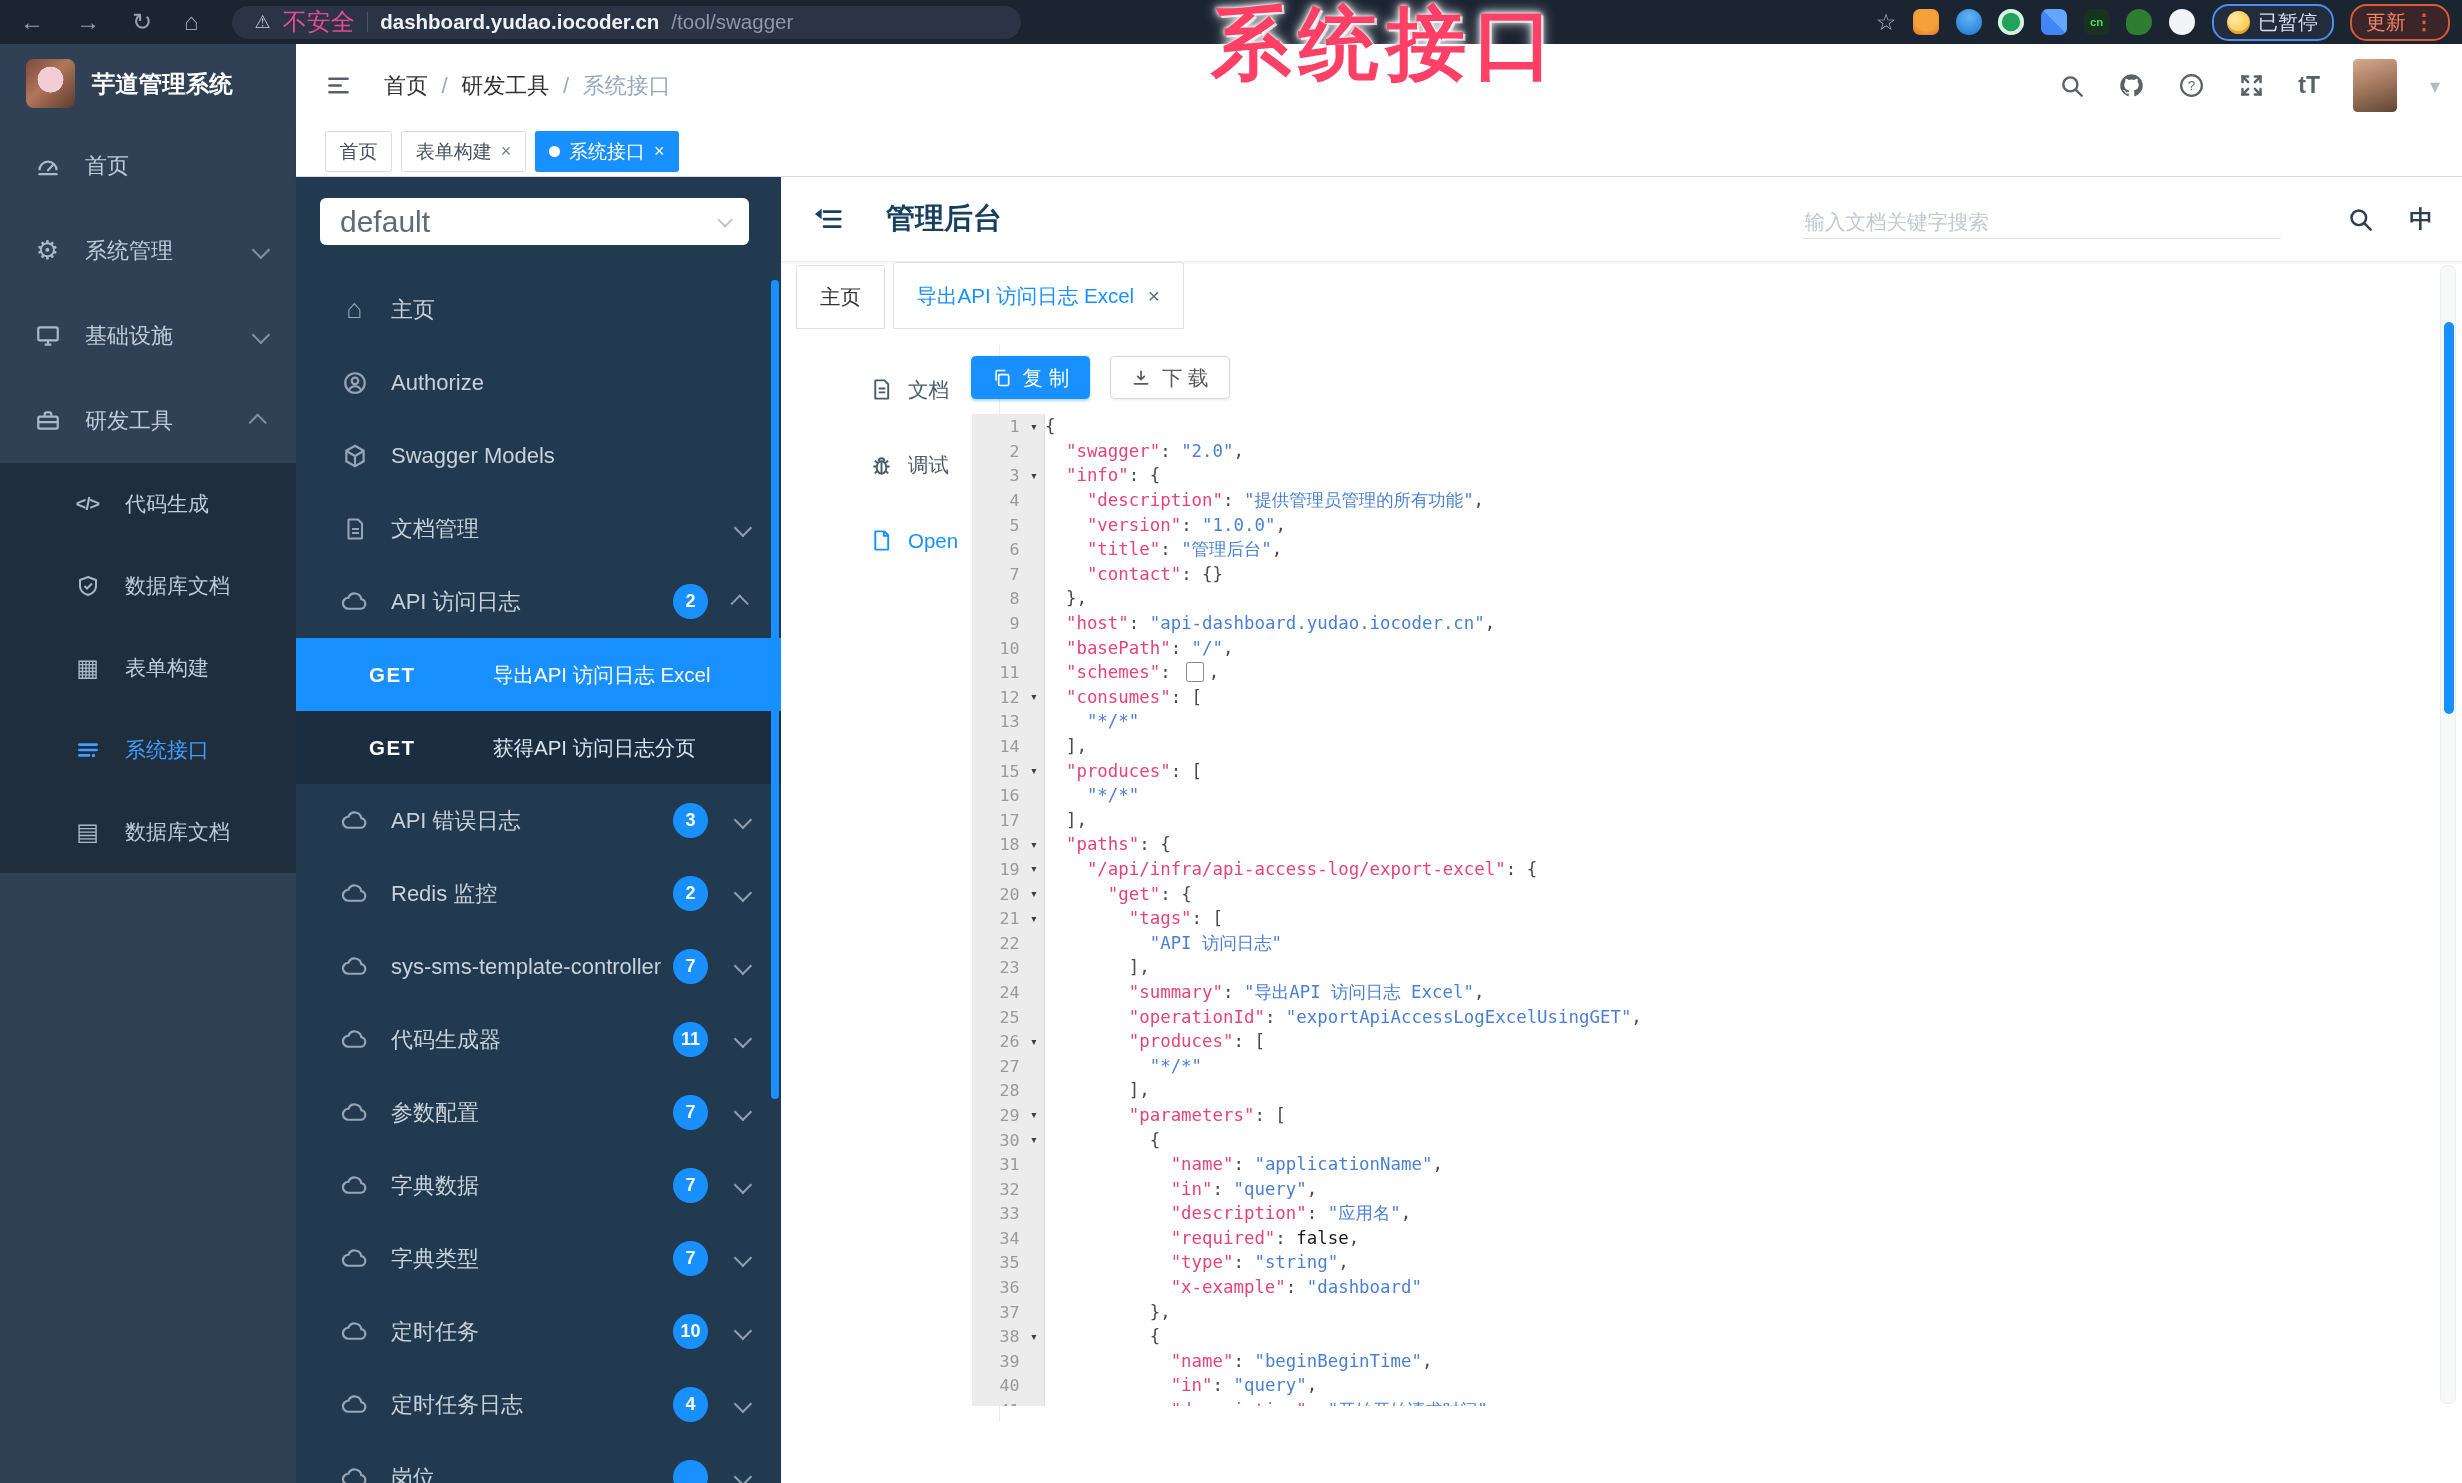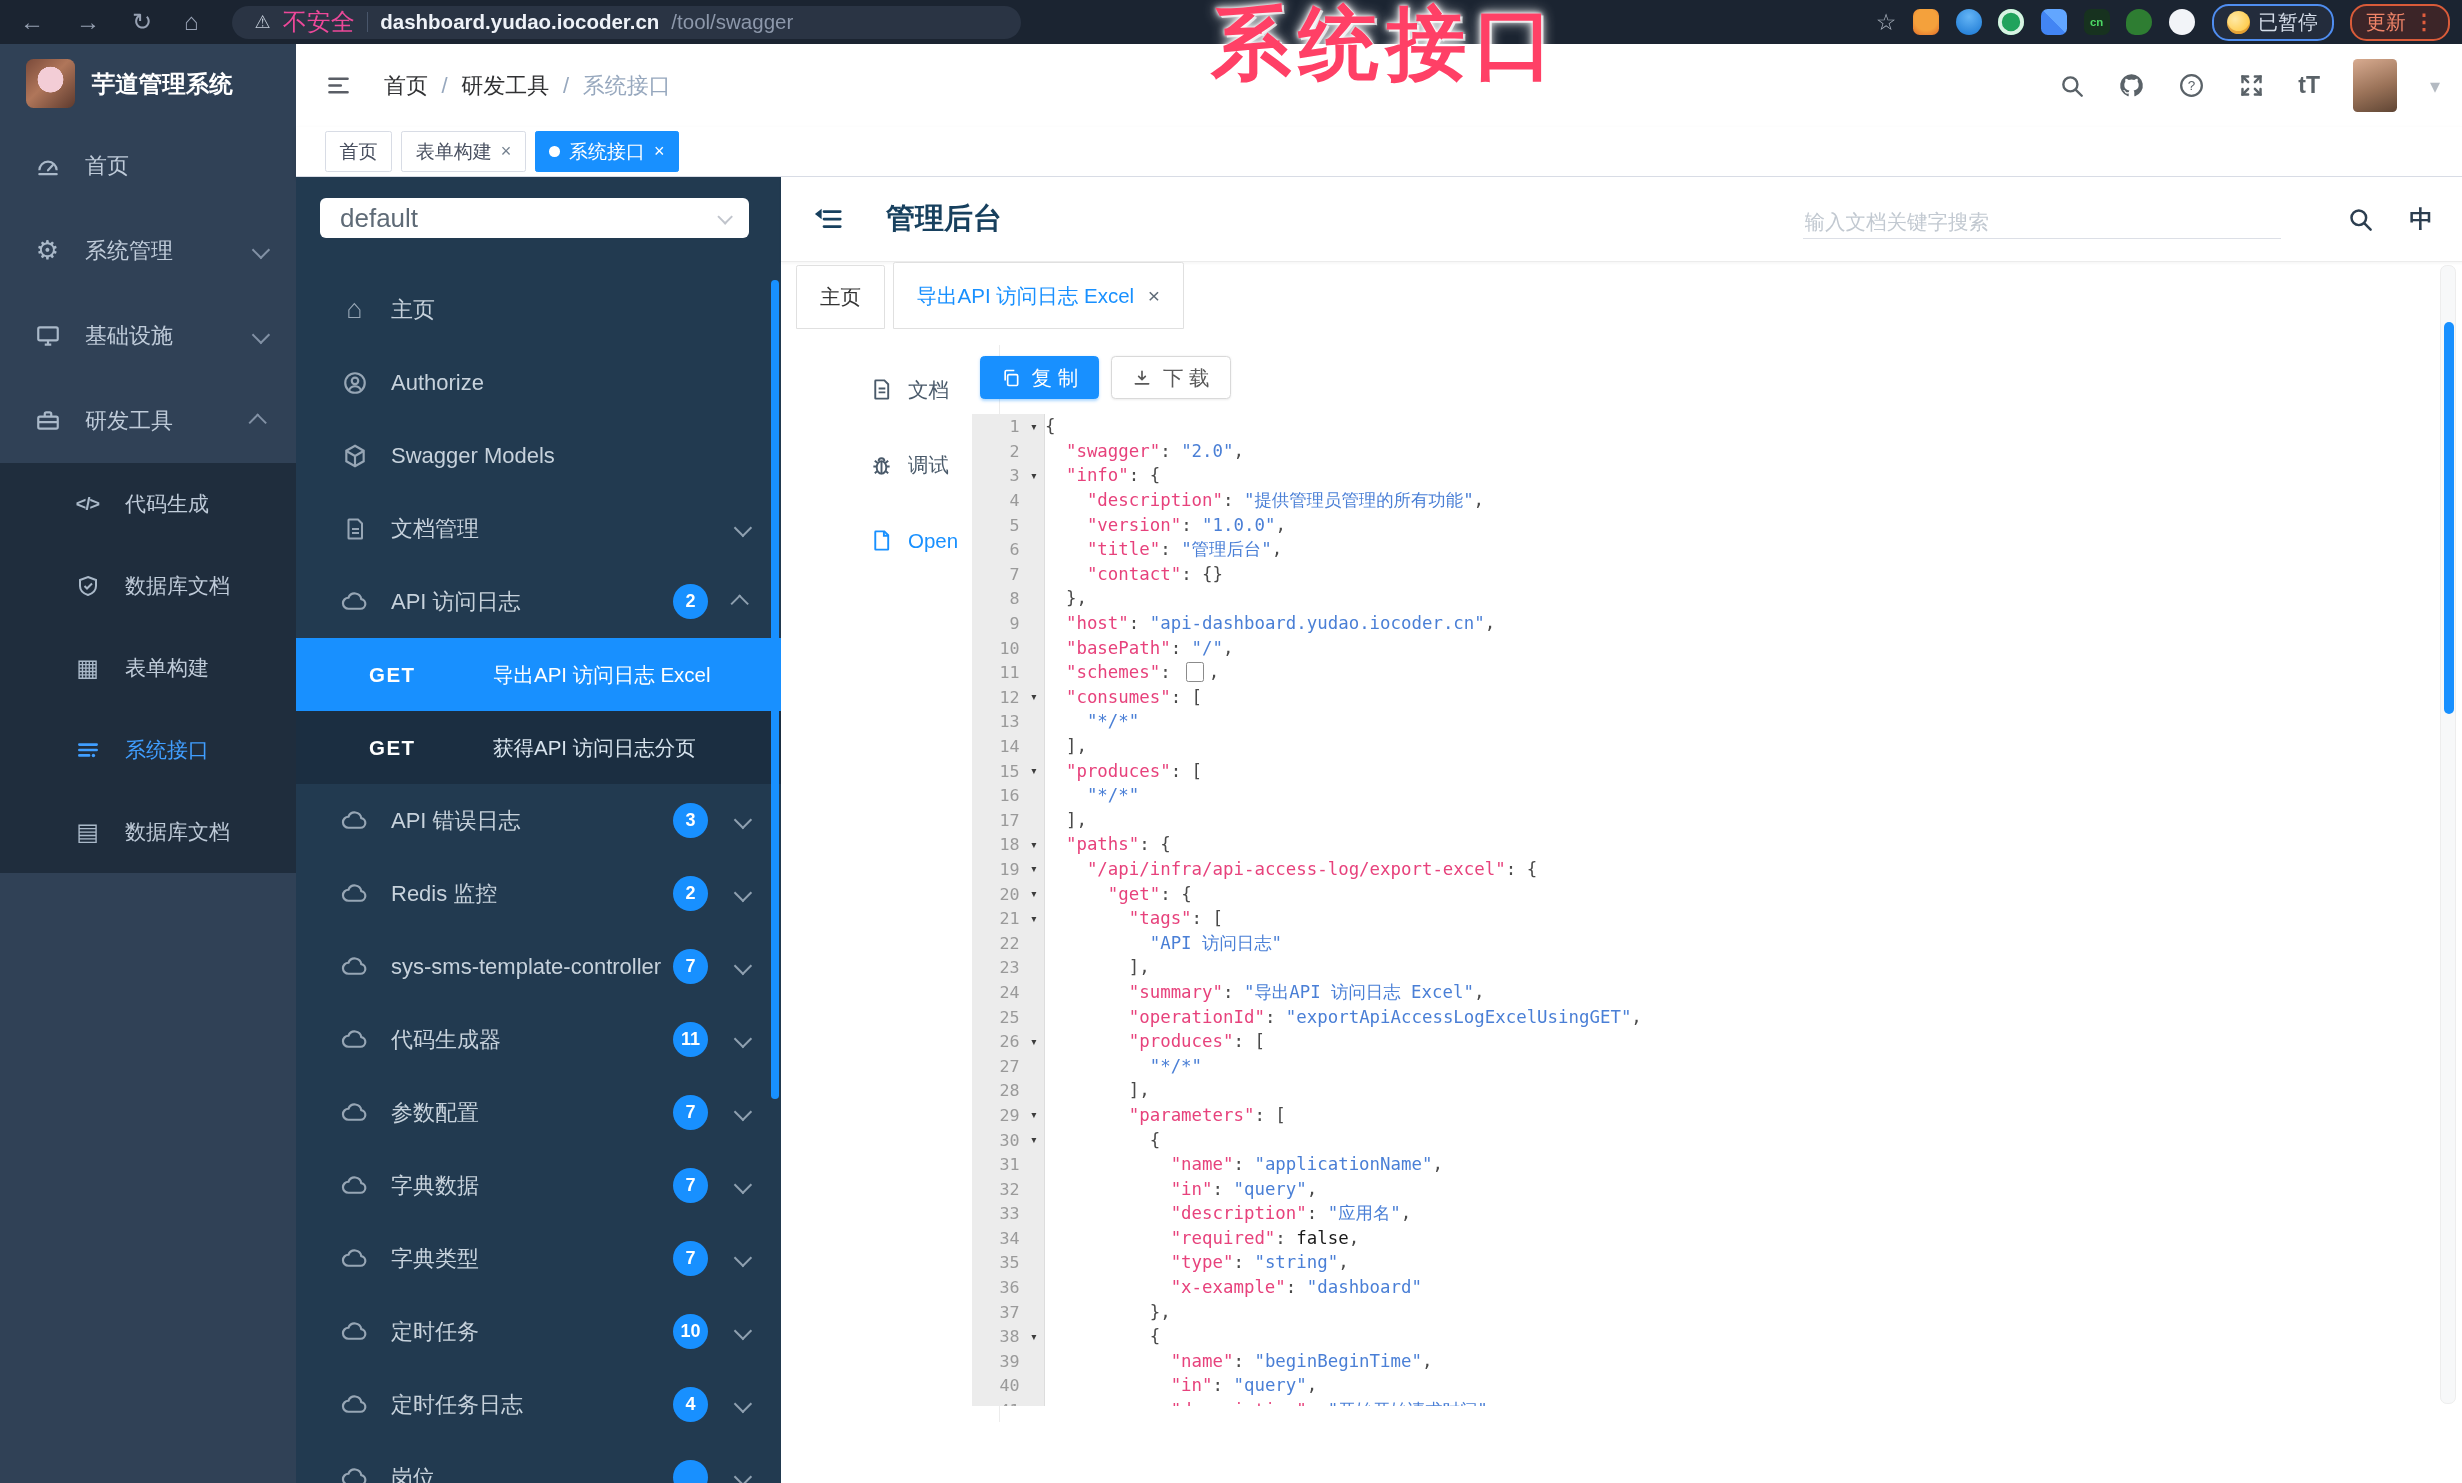--- a/index.html
+++ b/index.html
@@ -80,23 +80,23 @@
       gap:9px;padding-left:29px;box-sizing:border-box;}
   .tag{height:39px;display:flex;align-items:center;gap:9px;padding:0 13.6px;border:0.8px solid #d8dce5;
        background:#fff;color:#495060;font-size:19px;border-radius:2.3px;cursor:pointer;}
   .tag .x{font-size:18px;color:#74808e;}
   .tag.active{background:#1890ff;border-color:#1890ff;color:#fff;}
   .tag.active .x{color:#fff;}
   .tag .dot{width:10.6px;height:10.6px;border-radius:50%;background:#fff;}
 
   
   .sw-sidebar{position:absolute;left:296px;top:177px;width:485px;height:1306px;background:#223a50;overflow:hidden;}
-  .sw-select{position:absolute;left:24px;top:21px;width:429px;height:40px;background:#fff;border-radius:6px;
+  .sw-select{position:absolute;left:24px;top:21px;width:429px;height:47px;background:#fff;border-radius:6px;
       display:flex;align-items:center;justify-content:space-between;padding:15px 20px;box-sizing:border-box;
-      font-size:26px;color:#5f6b77;cursor:pointer;}
+      font-size:30px;color:#5f6b77;cursor:pointer;}
   .sw-select .chev{border-color:#c0c4cc;width:9px;height:9px;}
   .sw-list{position:absolute;left:0;top:96px;width:485px;}
   .sw-item{height:73px;display:flex;align-items:center;padding:0 26px 0 42px;color:#c7d2dc;font-size:22px;
            cursor:pointer;position:relative;}
   .sw-item .sw-icon{width:33px;margin-right:20px;color:#97a6b5;display:flex;justify-content:center;font-size:24px;}
   .sw-item .badge{position:absolute;right:73px;min-width:35px;height:35px;border-radius:17.4px;background:#1890ff;
       color:#fff;font-size:18px;font-weight:bold;display:flex;align-items:center;justify-content:center;padding:0 4.5px;box-sizing:border-box;}
   .sw-item .arrow{position:absolute;right:33px;color:#8fa0b0;}
   .sw-get{height:73px;display:flex;align-items:center;background:#1b2e41;color:#d8e4ee;font-size:20.5px;cursor:pointer;}
   .sw-get .method{width:83px;margin-left:73px;font-weight:bold;color:#fff;letter-spacing:1.5px;}
@@ -125,21 +125,21 @@
   .doc-tab .x{color:#5f6b77;font-size:21px;}
 
   .body-row{position:absolute;left:0;top:152px;width:100%;height:1077px;}
   .mini-tabs{position:absolute;left:0;top:16px;width:180px;height:100%;border-right:0.8px solid #ececec;box-sizing:border-box;margin-left:39px;}
   .mini-tab{height:62px;margin-top:13.6px;display:flex;align-items:center;gap:15px;padding-left:50px;
             font-size:20.5px;color:#4a5a6a;cursor:pointer;position:relative;}
   .mini-tab .mt-icon{font-size:21px;display:flex;}
   .mini-tab.active{color:#1890ff;}
   .mini-ind{position:absolute;left:156px;width:6px;border-radius:3px;background:#1890ff;height:53px;}
 
-  .toolbar{position:absolute;left:199px;top:27px;display:flex;gap:12px;}
+  .toolbar{position:absolute;left:190px;top:27px;display:flex;gap:20px;}
   .btn{height:41px;border-radius:4.5px;display:flex;align-items:center;gap:10.6px;font-size:20.5px;padding:0 20px;cursor:pointer;}
   .btn-primary{background:#1890ff;color:#fff;border:0.8px solid #1890ff;box-shadow:0 1.5px 3px rgba(24,144,255,.35);}
   .btn-plain{background:#fff;color:#595959;border:0.8px solid #d9d9d9;box-shadow:0 0.8px 2.3px rgba(0,0,0,.08);}
 
   .editor{position:absolute;left:191px;top:85px;width:1439px;height:992px;overflow:hidden;
           font-family:"DejaVu Sans Mono","Liberation Mono",monospace;font-size:17.4px;}
   .gutter{position:absolute;left:0;top:0;width:73px;height:1031px;background:#ececec;border-right:0.8px solid #ddd;box-sizing:border-box;}
   .gut-line{height:24.6px;display:flex;align-items:center;justify-content:flex-end;color:#9a9a9a;font-size:16.7px;}
   .gut-line .num{flex:1;text-align:right;padding-right:4.5px;}
   .gut-line .fold{width:20px;color:#3c3c3c;font-size:13px;text-align:center;}

